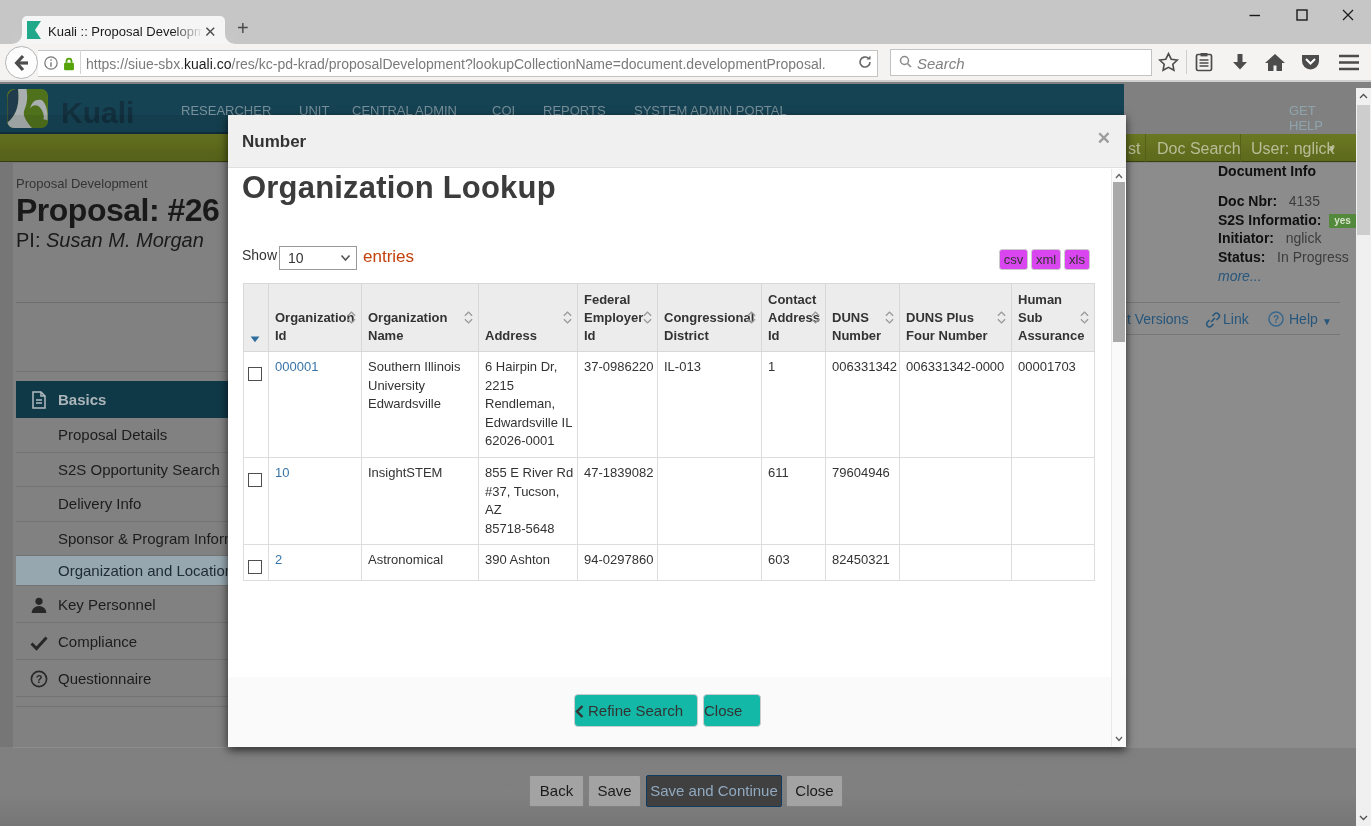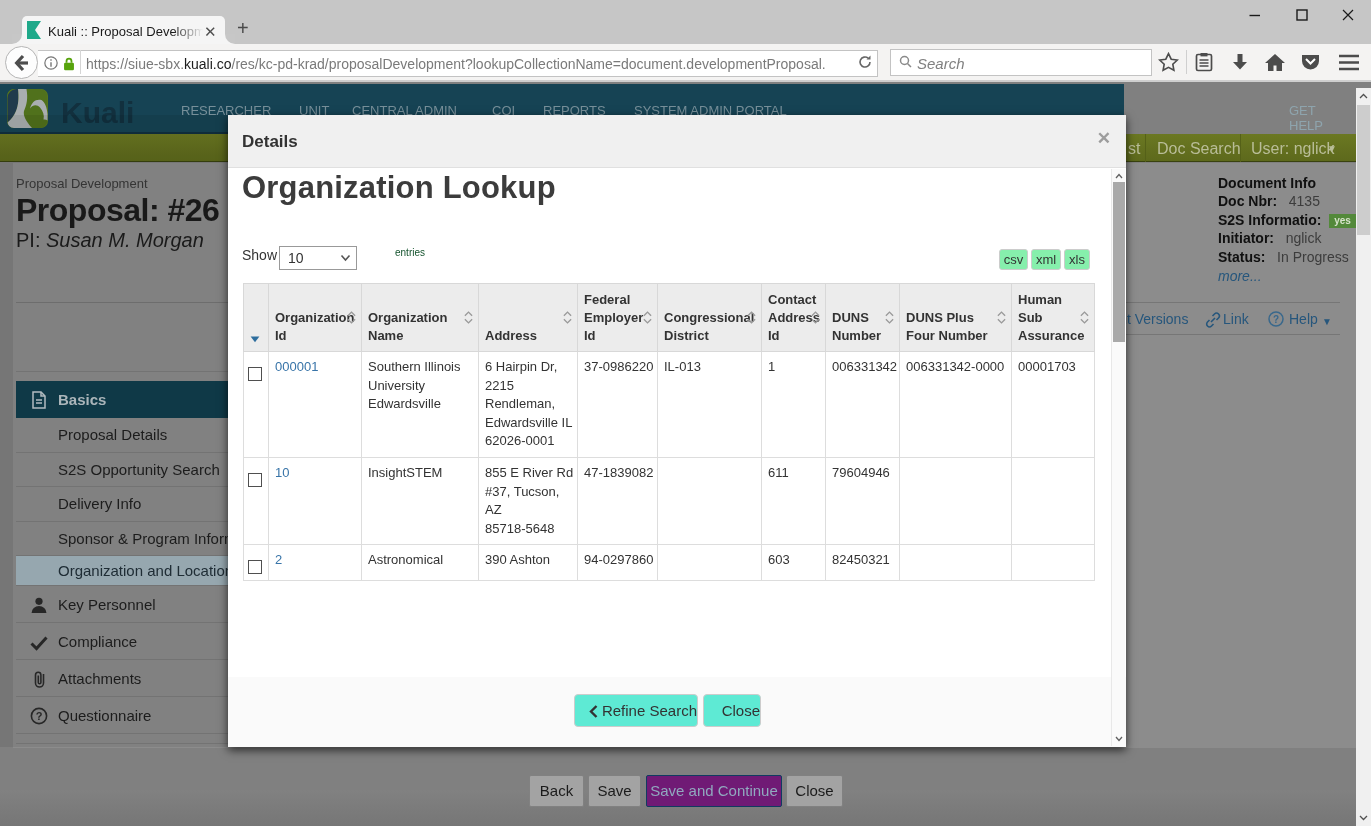--- a/index.html
+++ b/index.html
@@ -50,48 +50,48 @@
 
 #sidebar { position:absolute; left:16px; top:337px; width:250px; }
 .srow { position:relative; width:100%; height:34.6px; border-bottom:1px solid #7d7d7d; font-size:15px; color:#1f1f1f; line-height:34.6px; padding-left:42px; white-space:nowrap; overflow:hidden; }
 .srow.sub { padding-left:42px; }
 .srow .icn { position:absolute; left:14px; top:8px; width:18px; height:18px; }
 #row-basics { background:#113e4d; color:#b9c4c9; font-weight:bold; height:37px; line-height:37px; border-bottom:none; }
 #row-orgloc { background:#a3b5be; height:30px; line-height:30px; color:#22313a; }
 
 
 .bbtn { position:absolute; top:775px; height:32px; z-index:2; background:#a3a3a3; border:1px solid #818181; border-radius:2px; font-size:15px; color:#1b1b1b; text-align:center; line-height:30px; }
-#bsc { background:#701a75; border-color:#113a61; color:#91a9bf; }
+#bsc { background:#404040; border-color:#113a61; color:#91a9bf; }
 #footband { position:absolute; left:0; top:790px; width:1371px; height:36px; background:linear-gradient(#818181,#767676); }
 
 
 #pgsb { position:absolute; left:1356px; top:88px; width:15px; height:738px; background:#f0f0f0; }
 
 
 #modal { position:absolute; left:228px; top:115px; width:898px; height:632px; background:#fff; box-shadow:0 3px 9px rgba(0,0,0,0.7); z-index:10; }
 #mheader { position:absolute; left:0; top:0; width:100%; height:53px; background:#f0f0f0; border-bottom:1px solid #e0e0e0; }
 #mheader .t { position:absolute; left:14px; top:17px; font-size:17px; font-weight:bold; color:#333; }
 #mclose { position:absolute; right:15px; top:13px; font-size:17px; font-weight:bold; color:#9d9d9d; }
 #mtitle { position:absolute; left:14px; top:55px; font-size:31px; font-weight:bold; color:#3c3c3c; letter-spacing:0.2px; }
 #showrow { position:absolute; left:14px; top:132px; font-size:14px; color:#333; }
 #showsel { position:absolute; left:51px; top:131px; width:78px; height:24px; border:1px solid #999; background:#fff; font-size:14px; color:#333; padding-left:8px; line-height:22px; }
-#entries { position:absolute; left:135px; top:132px; font-size:10px; color:#14532d;margin-left:32px; }
-.expbtn { position:absolute; top:134px; height:21px; background:#86efac; border:1px solid #ccc; border-radius:3px; font-size:13px; color:#333; text-align:center; line-height:19px; }
+#entries { position:absolute; left:135px; top:132px; font-size:17px; color:#c2410c; }
+.expbtn { position:absolute; top:134px; height:21px; background:#d946ef; border:1px solid #ccc; border-radius:3px; font-size:13px; color:#333; text-align:center; line-height:19px; }
 
 #tblwrap { position:absolute; left:15px; top:168px; width:852px; height:394px; overflow:hidden; }
 table.lk { border-collapse:collapse; table-layout:fixed; width:851px; font-size:13px; color:#333; }
 table.lk th, table.lk td { border:1px solid #ddd; padding:6px 2px 6px 6px; vertical-align:top; text-align:left; }
 table.lk th { vertical-align:bottom; background:#ececec; font-weight:bold; line-height:18px; position:relative; padding-right:14px; border-color:#d8d8d8; }
 table.lk td { line-height:18.6px; }
 table.lk a { color:#3874a8; text-decoration:none; }
 .sorticon { position:absolute; right:5px; top:50%; margin-top:-8px; width:9px; height:15px; }
 .cb { width:14px; height:14px; border:1px solid #4f4f4f; background:#fff; margin:9px 0 0 -2px; }
 
 #mfooter { position:absolute; left:0; bottom:0; width:100%; height:70px; background:#fafafa; }
-.mfbtn { position:absolute; top:17px; height:33px; background:#5eead4; border:1px solid #ccc; border-radius:4px; font-size:15px; color:#333; text-align:right; line-height:31px; }
+.mfbtn { position:absolute; top:17px; height:33px; background:#14b8a6; border:1px solid #ccc; border-radius:4px; font-size:15px; color:#333; text-align:left; line-height:31px; }
 #msb { position:absolute; right:1px; top:54px; width:14px; height:577px; background:#fafafa; border-left:1px solid #e8e8e8; }
 #msb .thumb { position:absolute; left:1px; top:13px; width:12px; height:160px; background:#a9a9a9; }
 </style>
 </head>
 <body>
 
 <div id="titlebar">
   <div id="tab">
     <div class="curve-l"></div>
       <div class="curve-r"></div>
@@ -200,21 +200,21 @@
     <path d="M6 10 L10 6 M4.5 8 l-2 2 a2.8 2.8 0 0 0 4 4 l2 -2 M11.5 8 l2 -2 a2.8 2.8 0 0 0 -4 -4 l-2 2" stroke="#26567c" stroke-width="1.6" fill="none"></path>
   </svg>
 <div class="vtb" style="left:1223px">Link</div>
 <svg class="abs" style="left:1268px;top:311px" width="16" height="16" viewBox="0 0 16 16">
     <circle cx="8" cy="8" r="7" fill="none" stroke="#39688c" stroke-width="1.5"></circle>
     <text x="8" y="11.5" font-size="10" font-weight="bold" fill="#39688c" text-anchor="middle">?</text>
   </svg>
 <div class="vtb" style="left:1289px">Help</div>
 <div class="vtb" style="left:1322px;font-size:10px;top:316px">▼</div>
 
-<div class="di" style="top:175px"><b>Document Info</b></div>
+<div class="di" style="top:163px"><b>Document Info</b></div>
 <div class="di" style="top:193px"><b>Doc Nbr:</b>&nbsp;&nbsp; 4135</div>
 <div class="di" style="top:212px"><b>S2S Informatio:</b></div>
 <div id="yesbadge">yes</div>
 <div class="di" style="top:230px"><b>Initiator:</b>&nbsp;&nbsp; nglick</div>
 <div class="di" style="top:249px"><b>Status:</b>&nbsp;&nbsp; In Progress</div>
 <div class="di" style="top:268px;color:#26567c;font-style:italic">more...</div>
 
 <div id="sidebar">
   <div class="srow" style="height:35px"></div>
   <div style="height:9px"></div>
@@ -228,23 +228,20 @@
   <div class="srow sub">Delivery Info</div>
   <div class="srow sub">Sponsor &amp; Program Informatio</div>
   <div class="srow sub" id="row-orgloc">Organization and Location</div>
   <div class="srow" style="height:37px;line-height:37px"><svg class="icn" style="top:10px" width="17" height="17" viewBox="0 0 17 17">
         <circle cx="8.5" cy="5" r="3.4" fill="#2b2b2b"></circle>
         <path d="M1.5 16 a7 6.5 0 0 1 14 0 z" fill="#2b2b2b"></path>
       </svg>Key Personnel</div>
   <div class="srow" style="height:37px;line-height:37px"><svg class="icn" style="top:11px" width="18" height="16" viewBox="0 0 18 16">
         <path d="M1.5 8.5 L6.5 13.5 L16.5 2.5" stroke="#2b2b2b" stroke-width="3" fill="none"></path>
       </svg>Compliance</div>
-  <div class="srow" style="height:37px;line-height:37px"><svg class="icn" style="top:10px" width="16" height="18" viewBox="0 0 16 18">
-        <path d="M12.5 4 v9 a4 4 0 0 1 -8 0 V5 a2.7 2.7 0 0 1 5.4 0 v7.5 a1.3 1.3 0 0 1 -2.6 0 V5.5" fill="none" stroke="#2b2b2b" stroke-width="1.6"></path>
-      </svg>Attachments</div>
   <div class="srow" style="height:37px;line-height:37px"><svg class="icn" style="top:10px" width="18" height="18" viewBox="0 0 18 18">
         <circle cx="9" cy="9" r="7.6" fill="none" stroke="#2b2b2b" stroke-width="1.6"></circle>
         <text x="9" y="13" font-size="11" font-weight="bold" fill="#2b2b2b" text-anchor="middle">?</text>
       </svg>Questionnaire</div>
   <div style="height:10px;border-bottom:1px solid #7d7d7d"></div>
 </div>
 
 <div class="bbtn" style="left:529px;width:55px">Back</div>
 <div class="bbtn" style="left:588px;width:53px">Save</div>
 <div class="bbtn" id="bsc" style="left:646px;width:136px">Save and Continue</div>
@@ -258,21 +255,21 @@
   <div style="position:absolute;top:17px;left:1px;width:13px;height:130px;background:#cdcdcd"></div>
   <svg style="position:absolute;bottom:5px;left:3px" width="9" height="6" viewBox="0 0 9 6">
       <path d="M1 1 L4.5 4.5 L8 1" stroke="#505050" stroke-width="1.3" fill="none"></path>
     </svg>
 </div>
 
 <div style="position:absolute;left:0;top:115px;width:228px;height:632px;background:rgba(0,0,0,0.075);z-index:5"></div>
 
 <div id="modal">
   <div id="mheader">
-      <div class="t">Details</div>
+      <div class="t">Number</div>
       <div id="mclose">✕</div>
     </div>
   <div id="mtitle">Organization Lookup</div>
   <div id="showrow">Show</div>
   <div id="showsel">10<svg style="position:absolute;right:5px;top:7px" width="11" height="8" viewBox="0 0 11 8">
         <path d="M1.5 1.5 L5.5 6 L9.5 1.5" stroke="#555" stroke-width="1.6" fill="none"></path>
       </svg></div>
   <div id="entries">entries</div>
   <div class="expbtn" style="right:98px;width:29px">csv</div>
   <div class="expbtn" style="right:65px;width:30px">xml</div>

